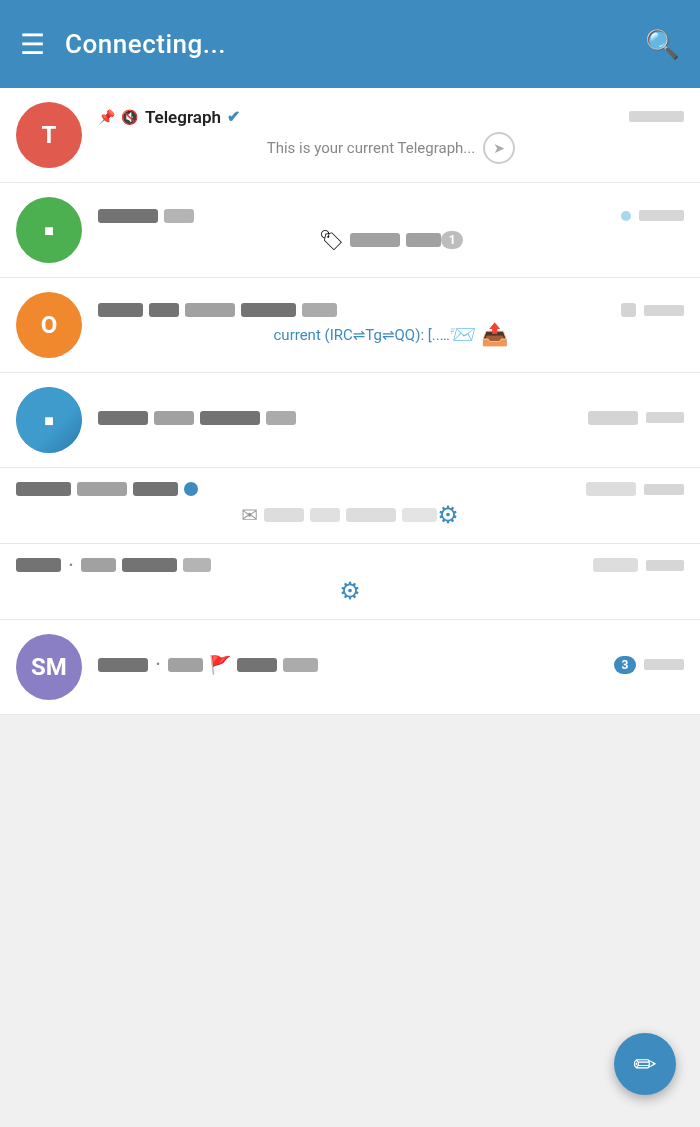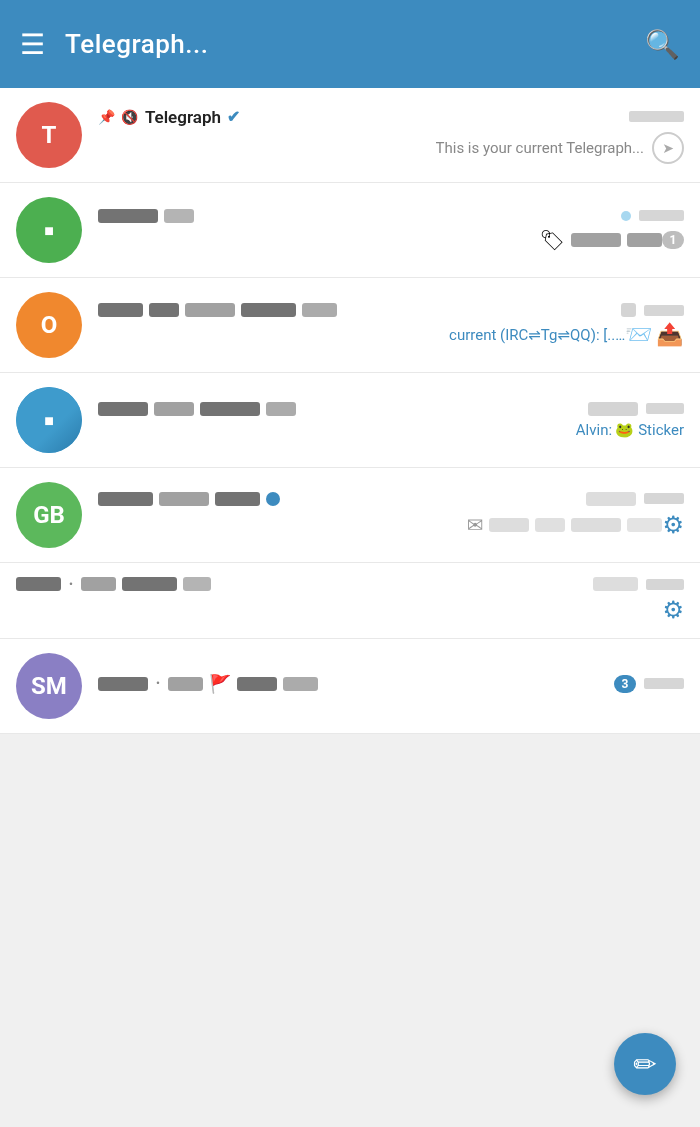--- a/index.html
+++ b/index.html
@@ -92,21 +92,21 @@
       text-overflow: ellipsis;
       max-width: 380px;
     }
     .verified-badge {
       color: #3d8bbf;
       font-size: 16px;
       flex-shrink: 0;
     }
     .chat-preview {
       display: flex;
-      justify-content: flex-end;
+      justify-content: center;
       align-items: center;
     }
     .chat-preview-text {
       font-size: 15px;
       color: #888;
       white-space: nowrap;
       overflow: hidden;
       text-overflow: ellipsis;
       max-width: 440px;
     }
@@ -188,21 +188,21 @@
       border-radius: 2px;
       opacity: 0.6;
       display: inline-block;
     }
   </style>
 </head>
 <body>
 
 <div class="top-bar">
   <span class="top-bar-icon">☰</span>
-  <span class="top-bar-title">Telegraph...</span>
+  <span class="top-bar-title">Connecting...</span>
   <span class="top-bar-icon">🔍</span>
 </div>
 
 <div class="chat-list">
 
   <div class="chat-item">
     <div class="avatar avatar-red">T</div>
     <div class="chat-content">
       <div class="chat-top-row">
         <div class="chat-name">
@@ -287,28 +287,24 @@
           <span class="name-block" style="width:50px;"></span>
           <span class="name-block" style="width:40px; opacity:0.5;"></span>
           <span class="name-block" style="width:60px;"></span>
           <span class="name-block" style="width:30px; opacity:0.45;"></span>
         </div>
         <div class="chat-meta">
           <span class="name-block" style="width:50px; background:#aaa; opacity:0.5;"></span>
           <span class="time-block" style="width:38px;"></span>
         </div>
       </div>
-      <div class="chat-preview">
-        <span class="chat-preview-text colored">Alvin: 🐸 Sticker</span>
-      </div>
-    </div>
-  </div>
-
-  <div class="chat-item">
-    <div class="avatar avatar-green2">GB</div>
+    </div>
+  </div>
+
+  <div class="chat-item">
     <div class="chat-content">
       <div class="chat-top-row">
         <div class="chat-name">
           <span class="name-block" style="width:55px;"></span>
           <span class="name-block" style="width:50px; opacity:0.5;"></span>
           <span class="name-block" style="width:45px;"></span>
           <div class="notif-dot" style="background:#3d8bbf; width:14px; height:14px;"></div>
         </div>
         <div class="chat-meta">
           <span class="name-block" style="width:50px; background:#bbb; opacity:0.5;"></span>

